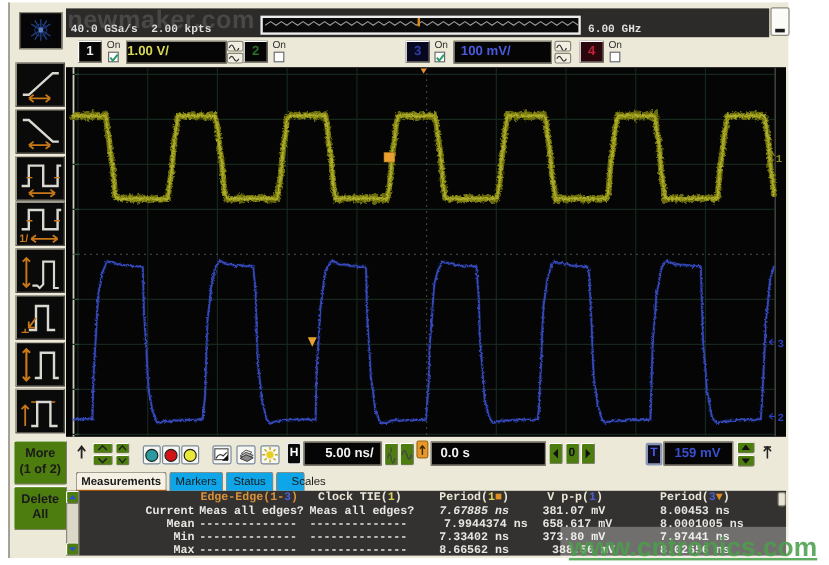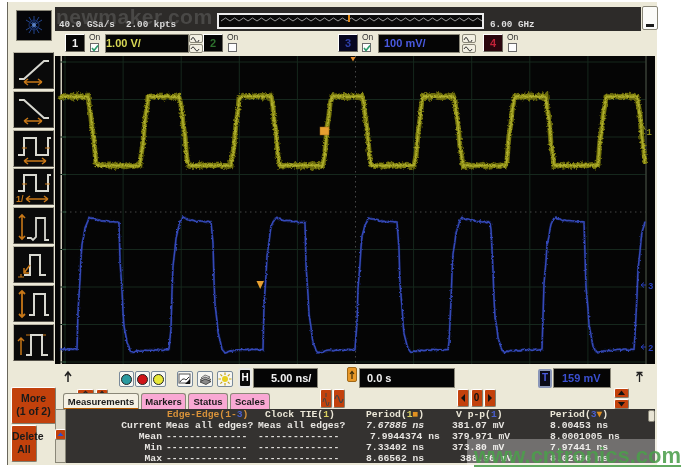--- a/index.html
+++ b/index.html
@@ -4,23 +4,23 @@
 body{background:#fff;font-family:"Liberation Sans",sans-serif;}
 #app{position:relative;width:691px;height:471px;background:#fff;overflow:hidden;}
 .abs{position:absolute;}
 .beige{background:#ece9d8;}
 .blk-btn{background:#0a0a0a;border-top:1px solid #b8b4a4;border-left:1px solid #b8b4a4;border-right:1px solid #55524a;border-bottom:1px solid #55524a;}
 .fld{background:#050505;border:1px solid #8a8778;font-weight:bold;font-size:11px;line-height:17px;}
 .chbtn{font-weight:bold;font-size:11px;text-align:center;line-height:16px;border-top:1px solid #fff;border-left:1px solid #fff;border-right:1px solid #6a675c;border-bottom:1px solid #6a675c;}
 .onlbl{font-size:8.5px;color:#333;}
 .cb{width:9px;height:9px;background:#fdfdfd;border:1px solid #6a6a6a;}
 .minib{background:#f2efe2;border:1px solid #8a8778;border-radius:2px;}
-.tbtn{background:#c2410c;border-top:1px solid #fff;border-left:1px solid #fff;border-right:1px solid #827f70;border-bottom:1px solid #827f70;border-radius:2px;margin-top:20px;}
+.tbtn{background:#4d7c0f;border-top:1px solid #fff;border-left:1px solid #fff;border-right:1px solid #827f70;border-bottom:1px solid #827f70;border-radius:2px;}
 .mono{font-family:"Liberation Mono",monospace;font-weight:bold;}
-.tab{position:absolute;top:393px;height:16px;background:#f9a8d4;border:1px solid #8a8778;border-bottom:none;border-radius:3px 3px 0 0;font-size:9.5px;color:#1a1a1a;text-align:center;line-height:15px;font-weight:bold;}
+.tab{position:absolute;top:393px;height:16px;background:#0ea5e9;border:1px solid #8a8778;border-bottom:none;border-radius:3px 3px 0 0;font-size:9.5px;color:#1a1a1a;text-align:center;line-height:15px;}
 </style></head><body>
 <div id="app">
 
 <div class="abs beige" style="left:8px;top:2px;width:649px;height:463px;"></div>
 
 <div class="abs" style="left:7px;top:2px;width:1px;height:463px;background:#6a675c;"></div>
 
 <div class="abs" style="left:55px;top:7px;width:586px;height:24px;background:#2d2b29;"></div>
 <div class="abs mono" style="left:59px;top:18.5px;font-size:9.3px;color:#dedede;letter-spacing:0px;">40.0 GSa/s&nbsp;&nbsp;2.00 kpts</div>
 <div class="abs mono" style="left:490px;top:19px;font-size:9.3px;color:#dedede;">6.00 GHz</div>
@@ -204,21 +204,21 @@
       </svg>
     </div>
 <div class="abs blk-btn" style="left:13px;top:324px;width:41px;height:37px;">
 <svg width="39" height="35" style="display:block">
         <path d="M7 30 v-17 m-3 3 l3 -3 l3 3" stroke="#c87818" stroke-width="1.5" fill="none"></path>
 <path d="M12 10 h8 m3 0 h3 m3 0 h3" stroke="#c87818" stroke-width="1.2" fill="none"></path>
 <path d="M12 30 h5 v-20 h11 v20 h6" stroke="#d8d8d0" stroke-width="2" fill="none"></path>
       </svg>
     </div>
 <div class="abs tbtn" style="left:11px;top:367px;width:45px;height:37px;font-size:10.5px;font-weight:bold;color:#1a1a1a;text-align:center;padding-top:4px;line-height:13px;">More<br>(1 of 2)</div>
-<div class="abs tbtn" style="left:11px;top:405px;width:26px;height:37px;font-size:10.5px;font-weight:bold;color:#1a1a1a;text-align:center;padding-top:4px;line-height:13px;">Delete<br>All</div>
+<div class="abs tbtn" style="left:11px;top:405px;width:45px;height:37px;font-size:10.5px;font-weight:bold;color:#1a1a1a;text-align:center;padding-top:4px;line-height:13px;">Delete<br>All</div>
 
 <svg class="abs" style="left:63px;top:370px;" width="10" height="13">
       <path d="M5 12 V3 M2 6 L5 2 l3 4" stroke="#222" stroke-width="1.5" fill="none"></path>
     </svg>
 <div class="abs tbtn" style="left:77px;top:369px;width:17px;height:9px;">
       <svg width="15" height="7">
         <path d="M4 5 l3.5 -3.5 L11 5" stroke="#222" stroke-width="1.3" fill="none"></path>
       </svg>
     </div>
 <div class="abs tbtn" style="left:77px;top:379px;width:17px;height:9px;">
@@ -309,21 +309,21 @@
         <path d="M6.5 6.5 L3 2 h7 z" fill="#111"></path>
       </svg>
     </div>
 <svg class="abs" style="left:634px;top:370px;" width="11" height="13">
       <path d="M5.5 12 V3 M2.5 6 L5.5 2.5 l3 3.5 M2.5 2.5 h6" stroke="#222" stroke-width="1.3" fill="none"></path>
     </svg>
 
 <div class="tab" style="left:63px;width:76px;background:#f5f1e4;font-weight:bold;border-bottom:2px solid #b85c00;height:17px;">Measurements</div>
 <div class="tab" style="left:141px;width:45px;">Markers</div>
 <div class="tab" style="left:188px;width:40px;">Status</div>
-<div class="tab" style="left:230px;width:40px;">Scales</div>
+<div class="tab" style="left:230px;width:24px;padding-left:12px;">Scales</div>
 
 <div class="abs" style="left:55px;top:409px;width:600px;height:54px;background:#343230;"></div>
 <div class="abs" style="left:55px;top:409px;width:11px;height:54px;background:#dcd8c8;border:1px solid #8a8778;"></div>
 <div class="abs tbtn" style="left:55px;top:409px;width:11px;height:11px;">
       <svg width="9" height="9">
         <path d="M1.5 6 L4.5 2.5 L7.5 6 z" fill="#2a4fd0"></path>
       </svg>
     </div>
 <div class="abs tbtn" style="left:55px;top:452px;width:11px;height:11px;">
       <svg width="9" height="9">
@@ -344,21 +344,21 @@
       <span class="abs" style="left:258px;">Meas all edges?</span>
       <span class="abs" style="left:366px;font-style:italic;">7.67885 ns</span>
       <span class="abs" style="left:452px;">381.07 mV</span>
       <span class="abs" style="left:550px;">8.00453 ns</span>
     </div>
 <div class="abs mono" style="left:0px;top:431px;width:691px;font-size:9.7px;color:#e8e6e2;">
       <span class="abs" style="left:68px;width:94px;text-align:right;">Mean</span>
       <span class="abs" style="left:166px;">--------------</span>
       <span class="abs" style="left:258px;">--------------</span>
       <span class="abs" style="left:370px;">7.9944374 ns</span>
-      <span class="abs" style="left:452px;">379.971 mV</span>
+      <span class="abs" style="left:452px;">658.617 mV</span>
       <span class="abs" style="left:550px;">8.0001005 ns</span>
     </div>
 <div class="abs mono" style="left:0px;top:442px;width:691px;font-size:9.7px;color:#e8e6e2;">
       <span class="abs" style="left:68px;width:94px;text-align:right;">Min</span>
       <span class="abs" style="left:166px;">--------------</span>
       <span class="abs" style="left:258px;">--------------</span>
       <span class="abs" style="left:366px;">7.33402 ns</span>
       <span class="abs" style="left:452px;">373.80 mV</span>
       <span class="abs" style="left:550px;">7.97441 ns</span>
     </div>

